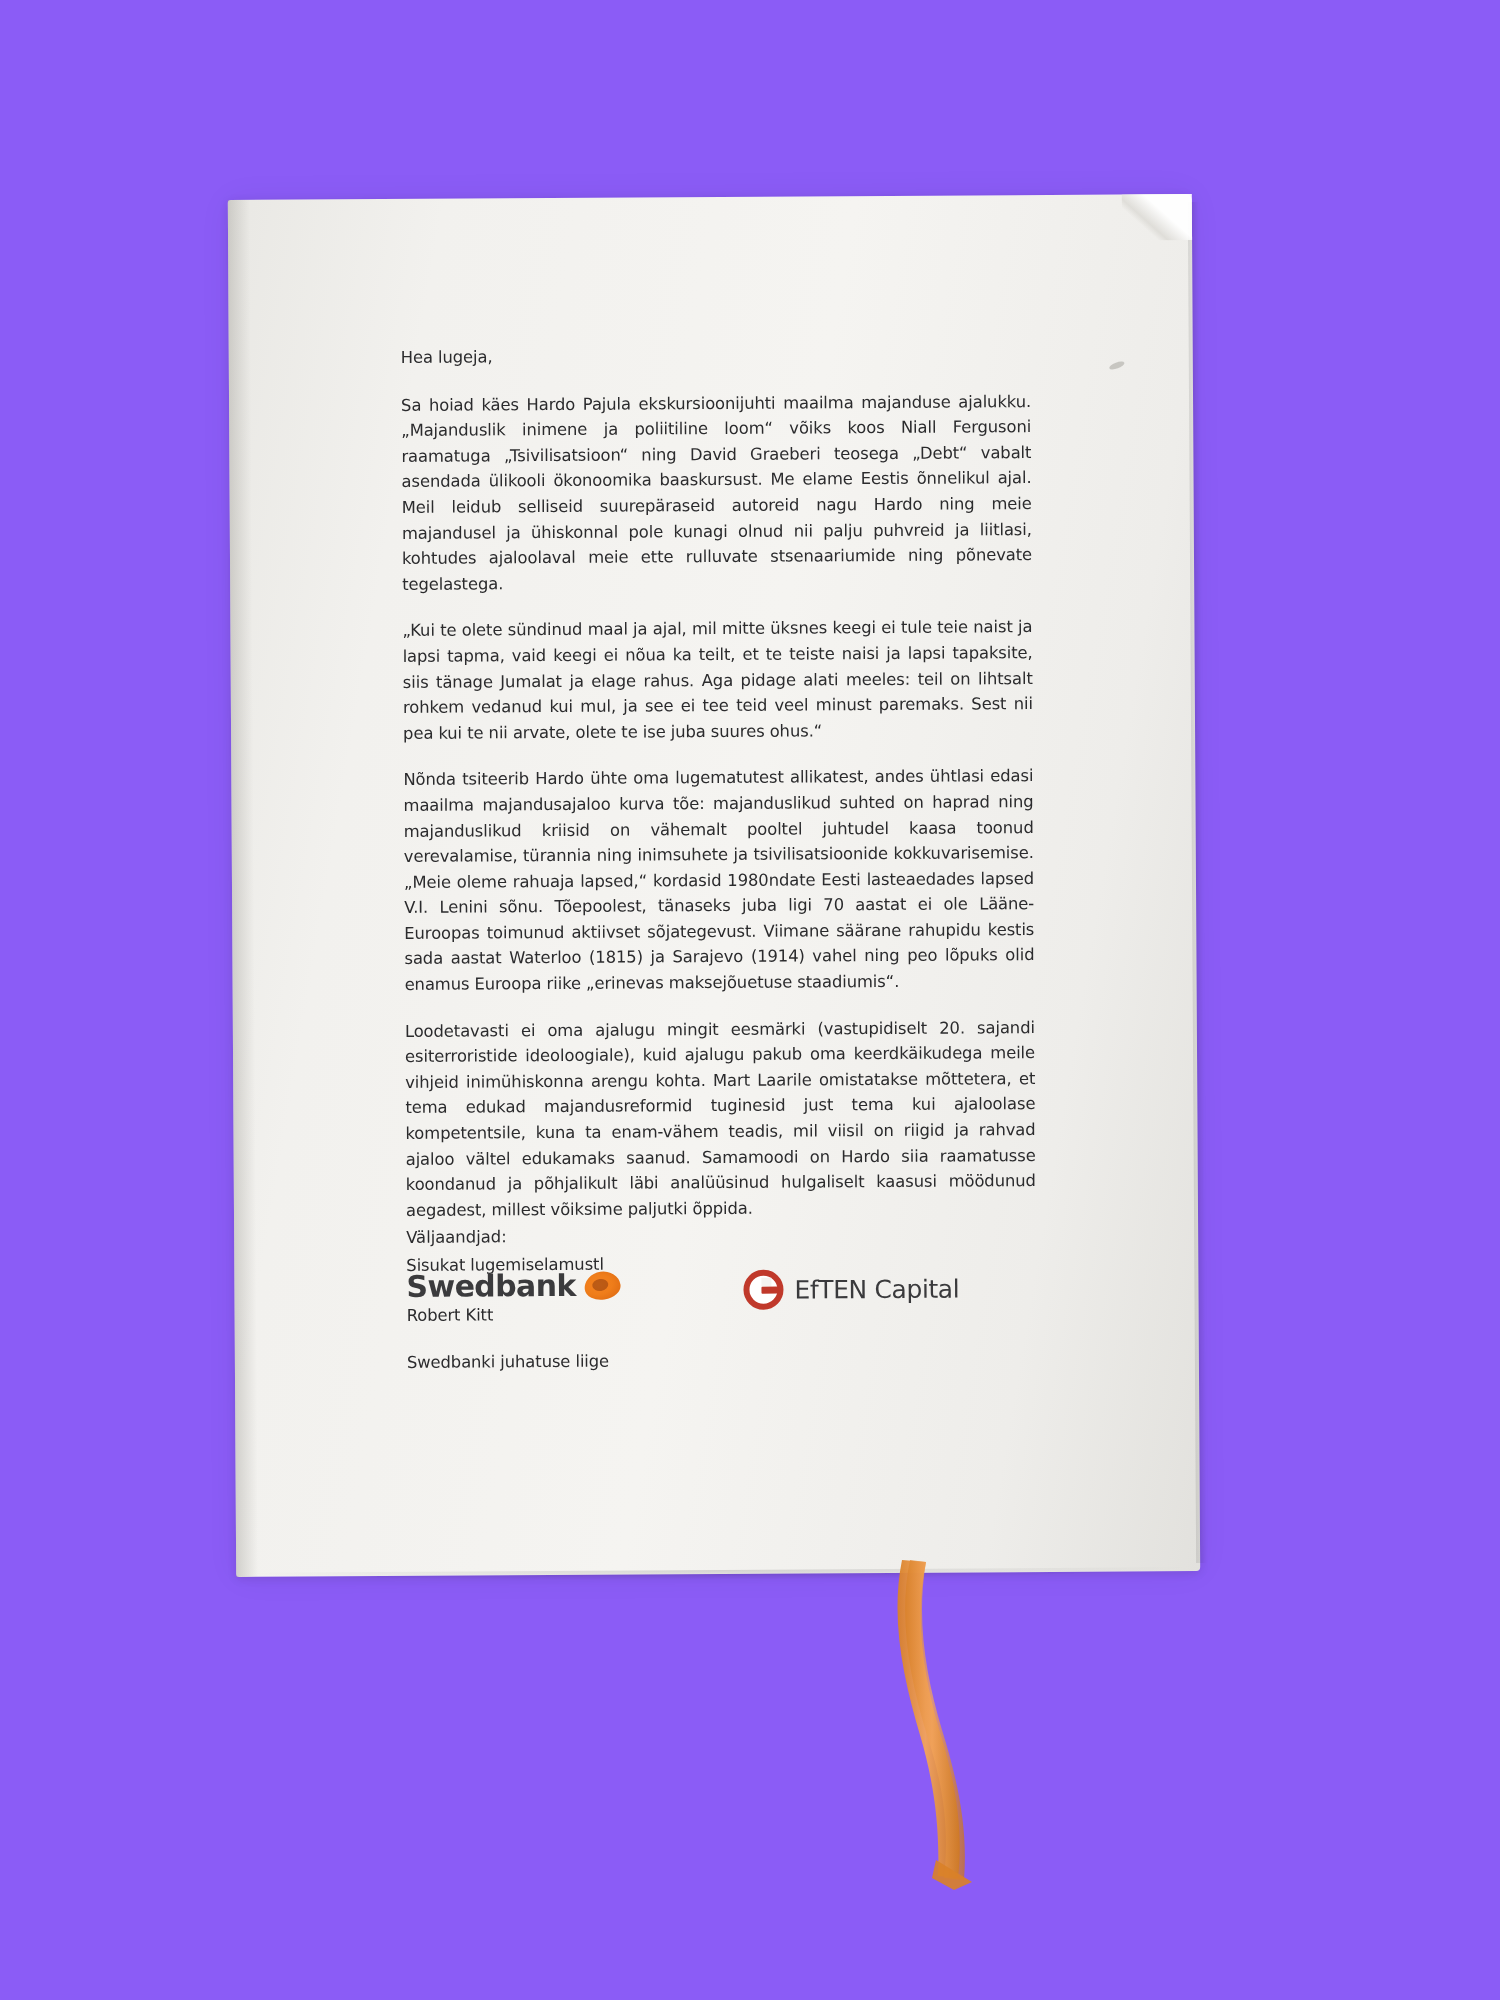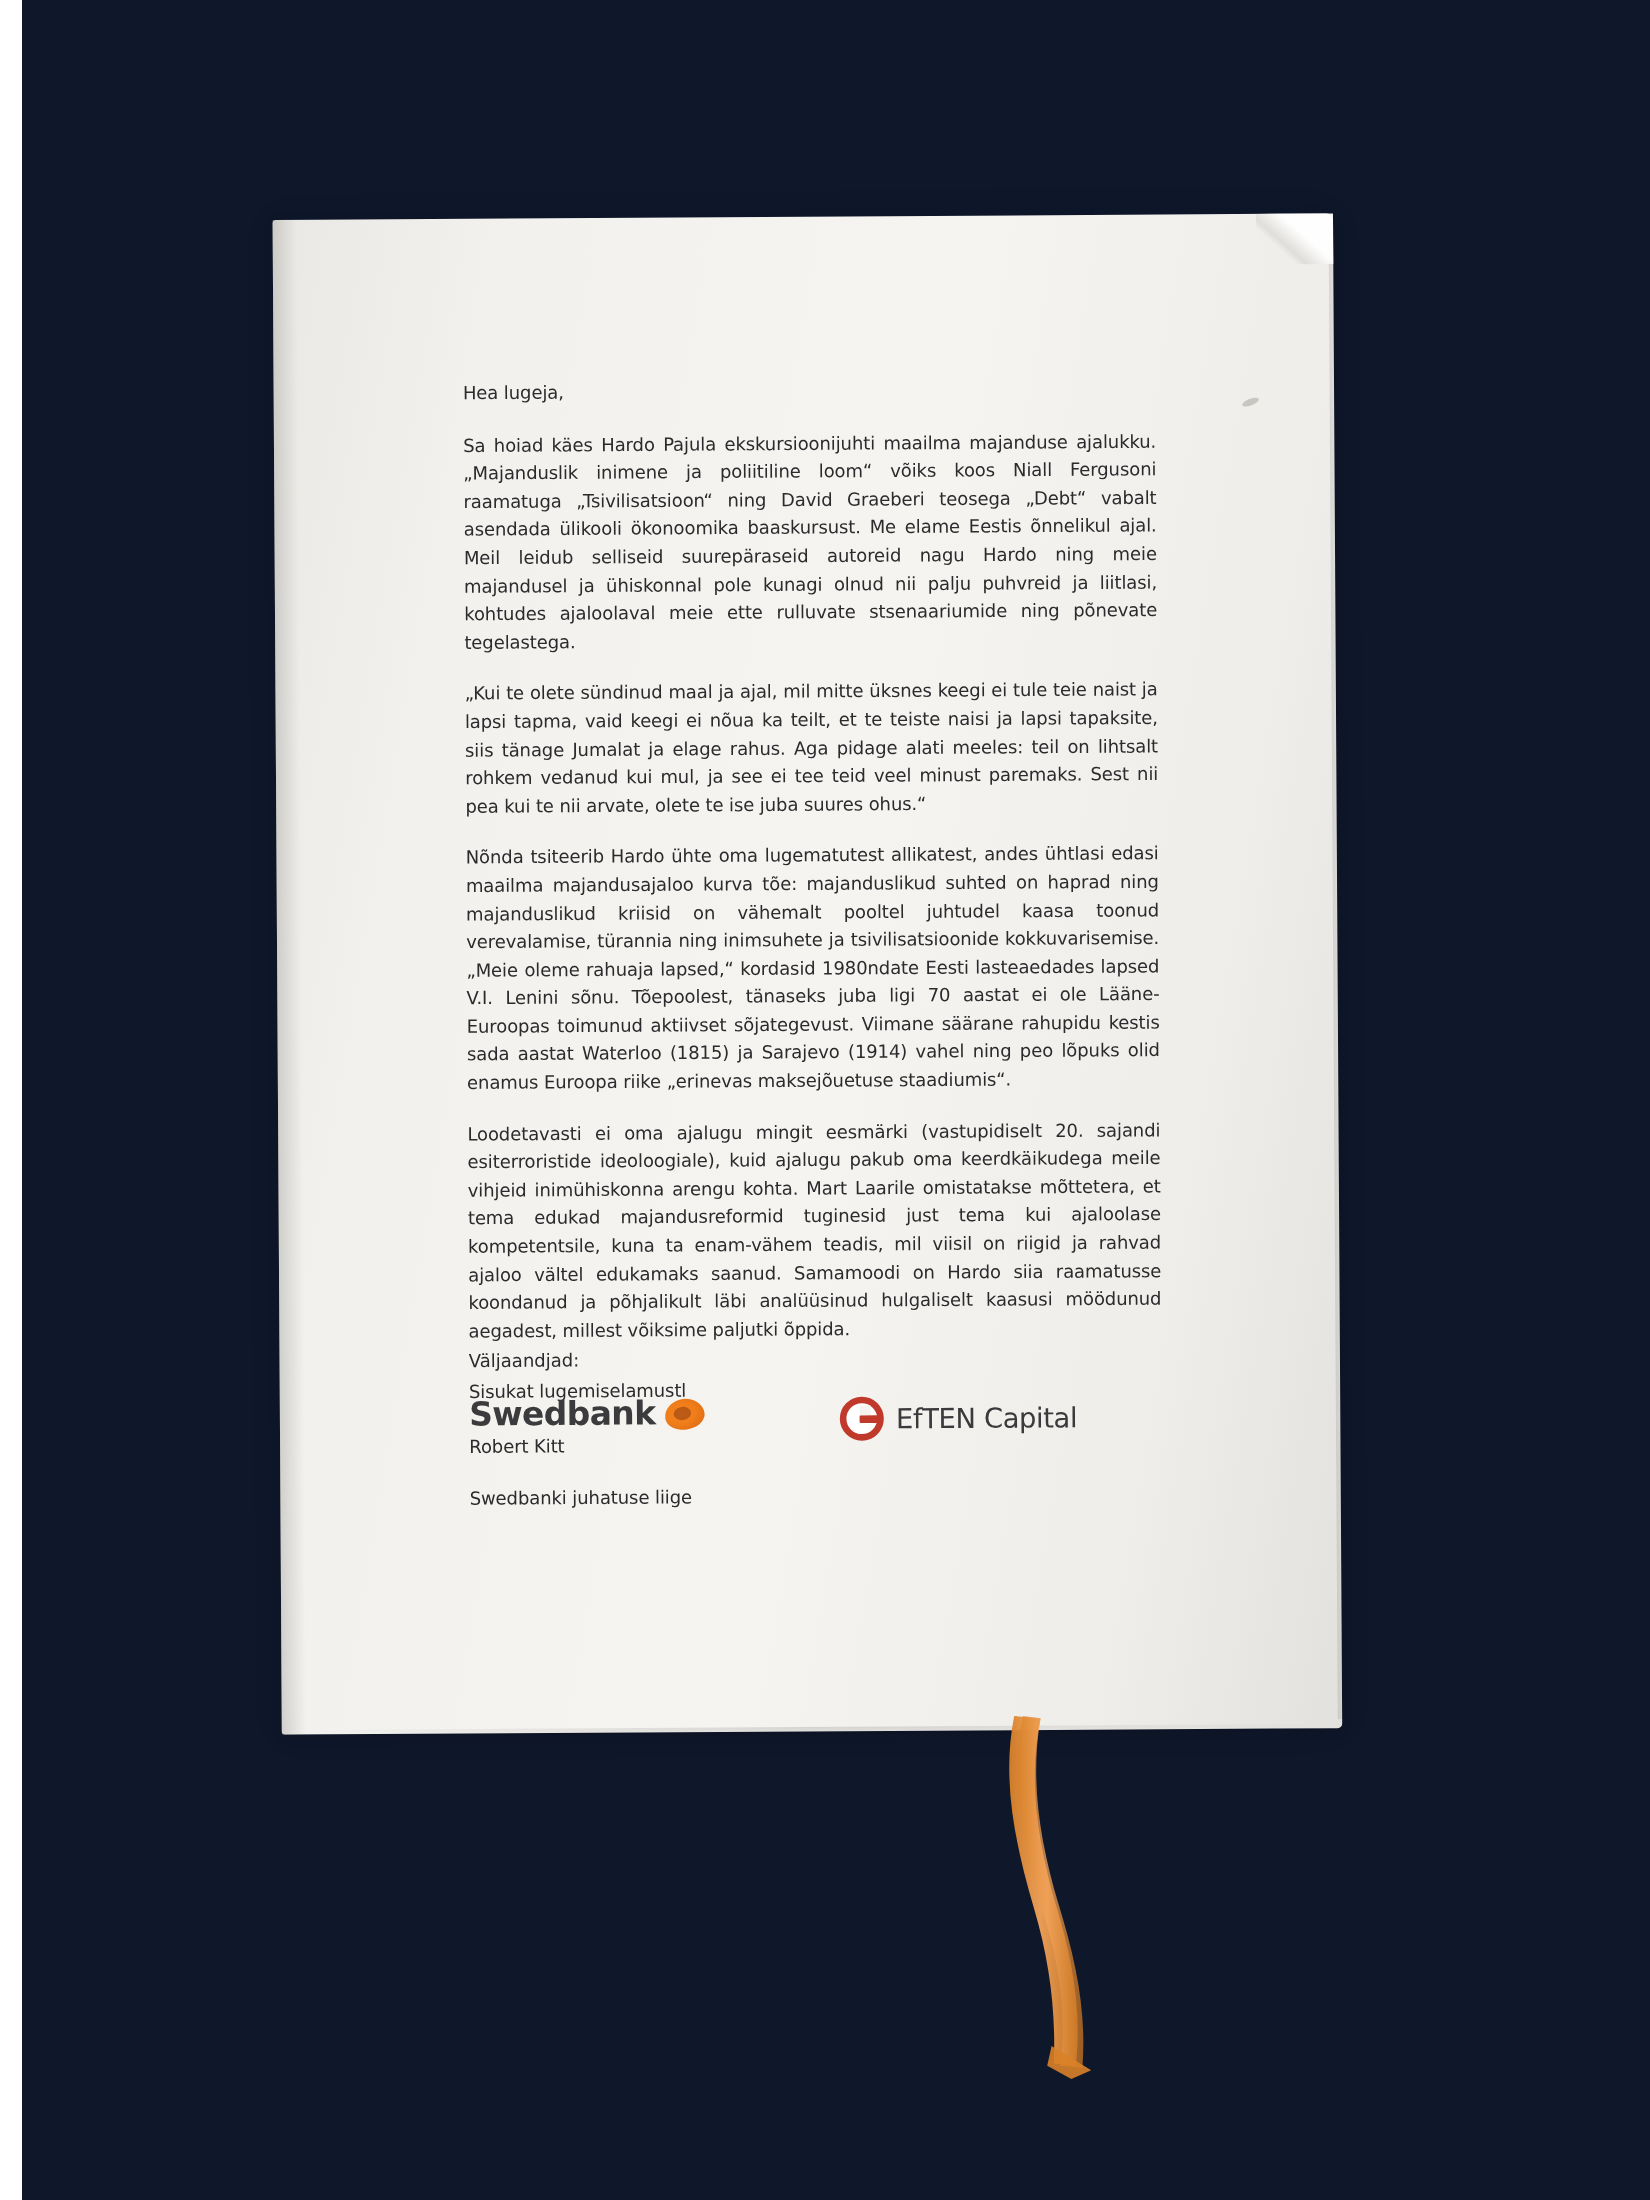--- a/index.html
+++ b/index.html
@@ -12,22 +12,21 @@
     height: 2000px;
     position: relative;
     font-family: "Liberation Sans", sans-serif;
     overflow: hidden;
   }
 
   
   #photo {
     position: absolute;
     inset: 0;
-    background: #0f172a;
-    margin-left: 20px;
+    background: #8b5cf6;
   }
 
   
   #book {
     position: absolute;
     left: 232px;
     top: 197px;
     width: 964px;
     height: 1377px;
     background: linear-gradient(100deg, #e9e8e4 0%, #f2f1ee 18%, #f5f4f1 52%, #eeedea 82%, #e2e1dd 100%);

